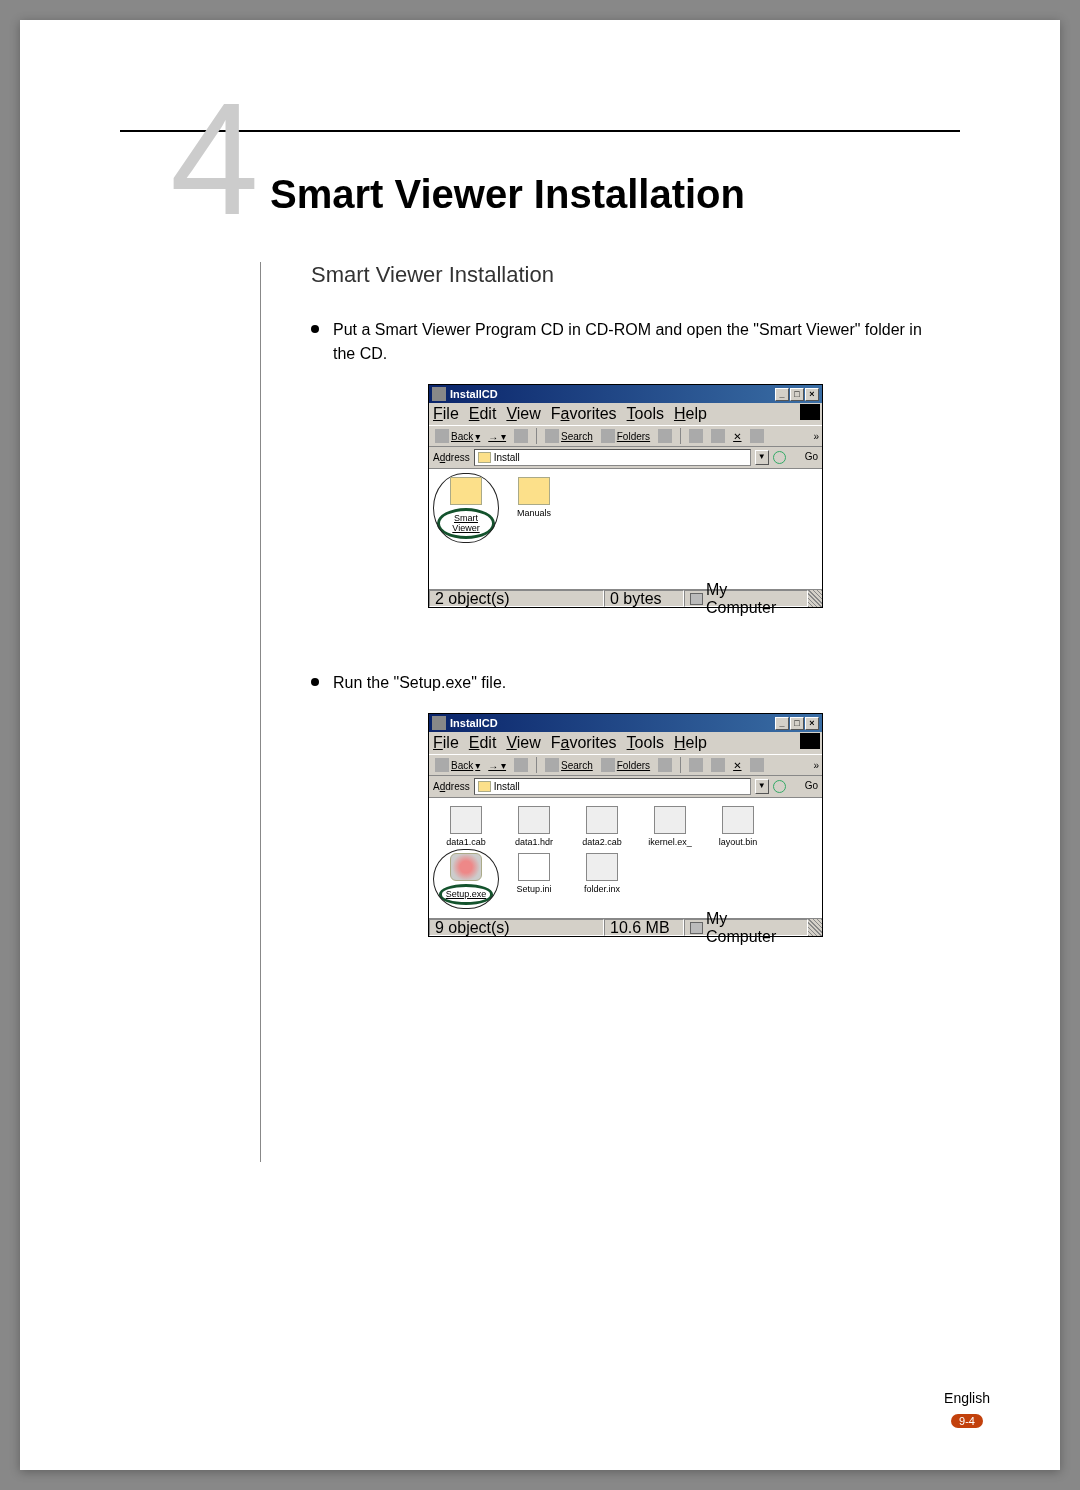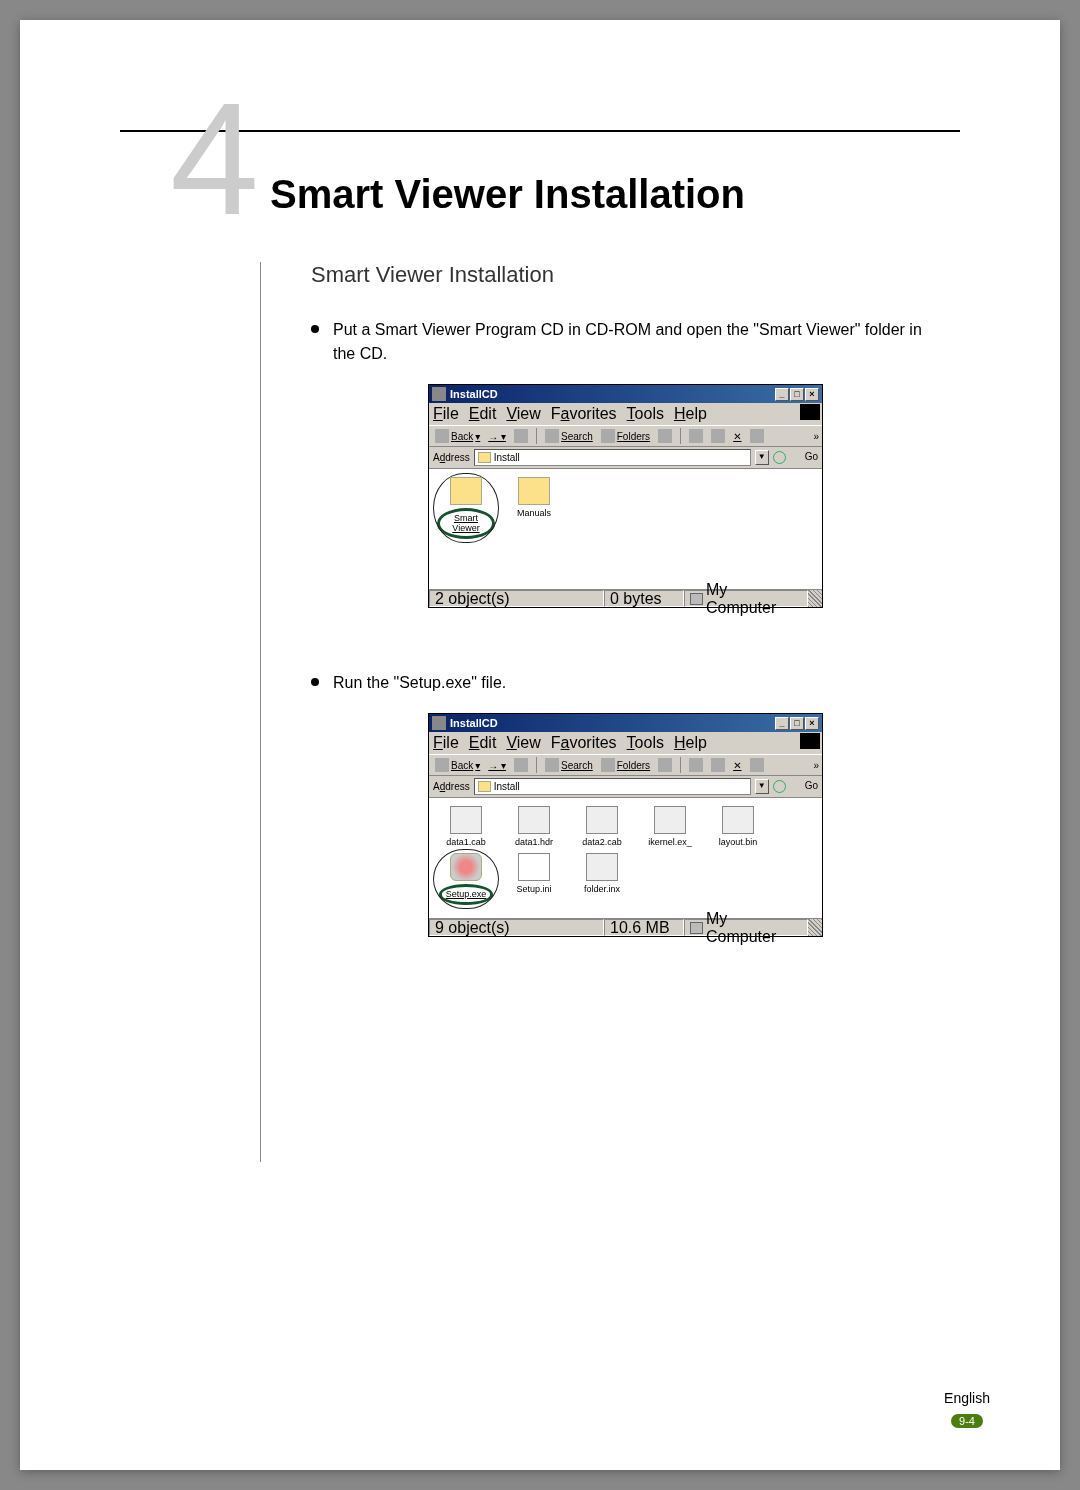--- a/index.html
+++ b/index.html
@@ -294,21 +294,21 @@
     position: absolute;
     bottom: 42px;
     right: 70px;
     font-size: 14px;
     display: flex;
     align-items: center;
     gap: 8px;
     flex-direction: column;
   }
   .page-badge {
-    background: #4d7c0f;
+    background: #c2410c;
     color: #fff;
     border-radius: 10px;
     padding: 1px 8px;
     font-size: 11px;
   }
   .toolbar { position: relative; }
 </style>
 </head>
 <body>
 

